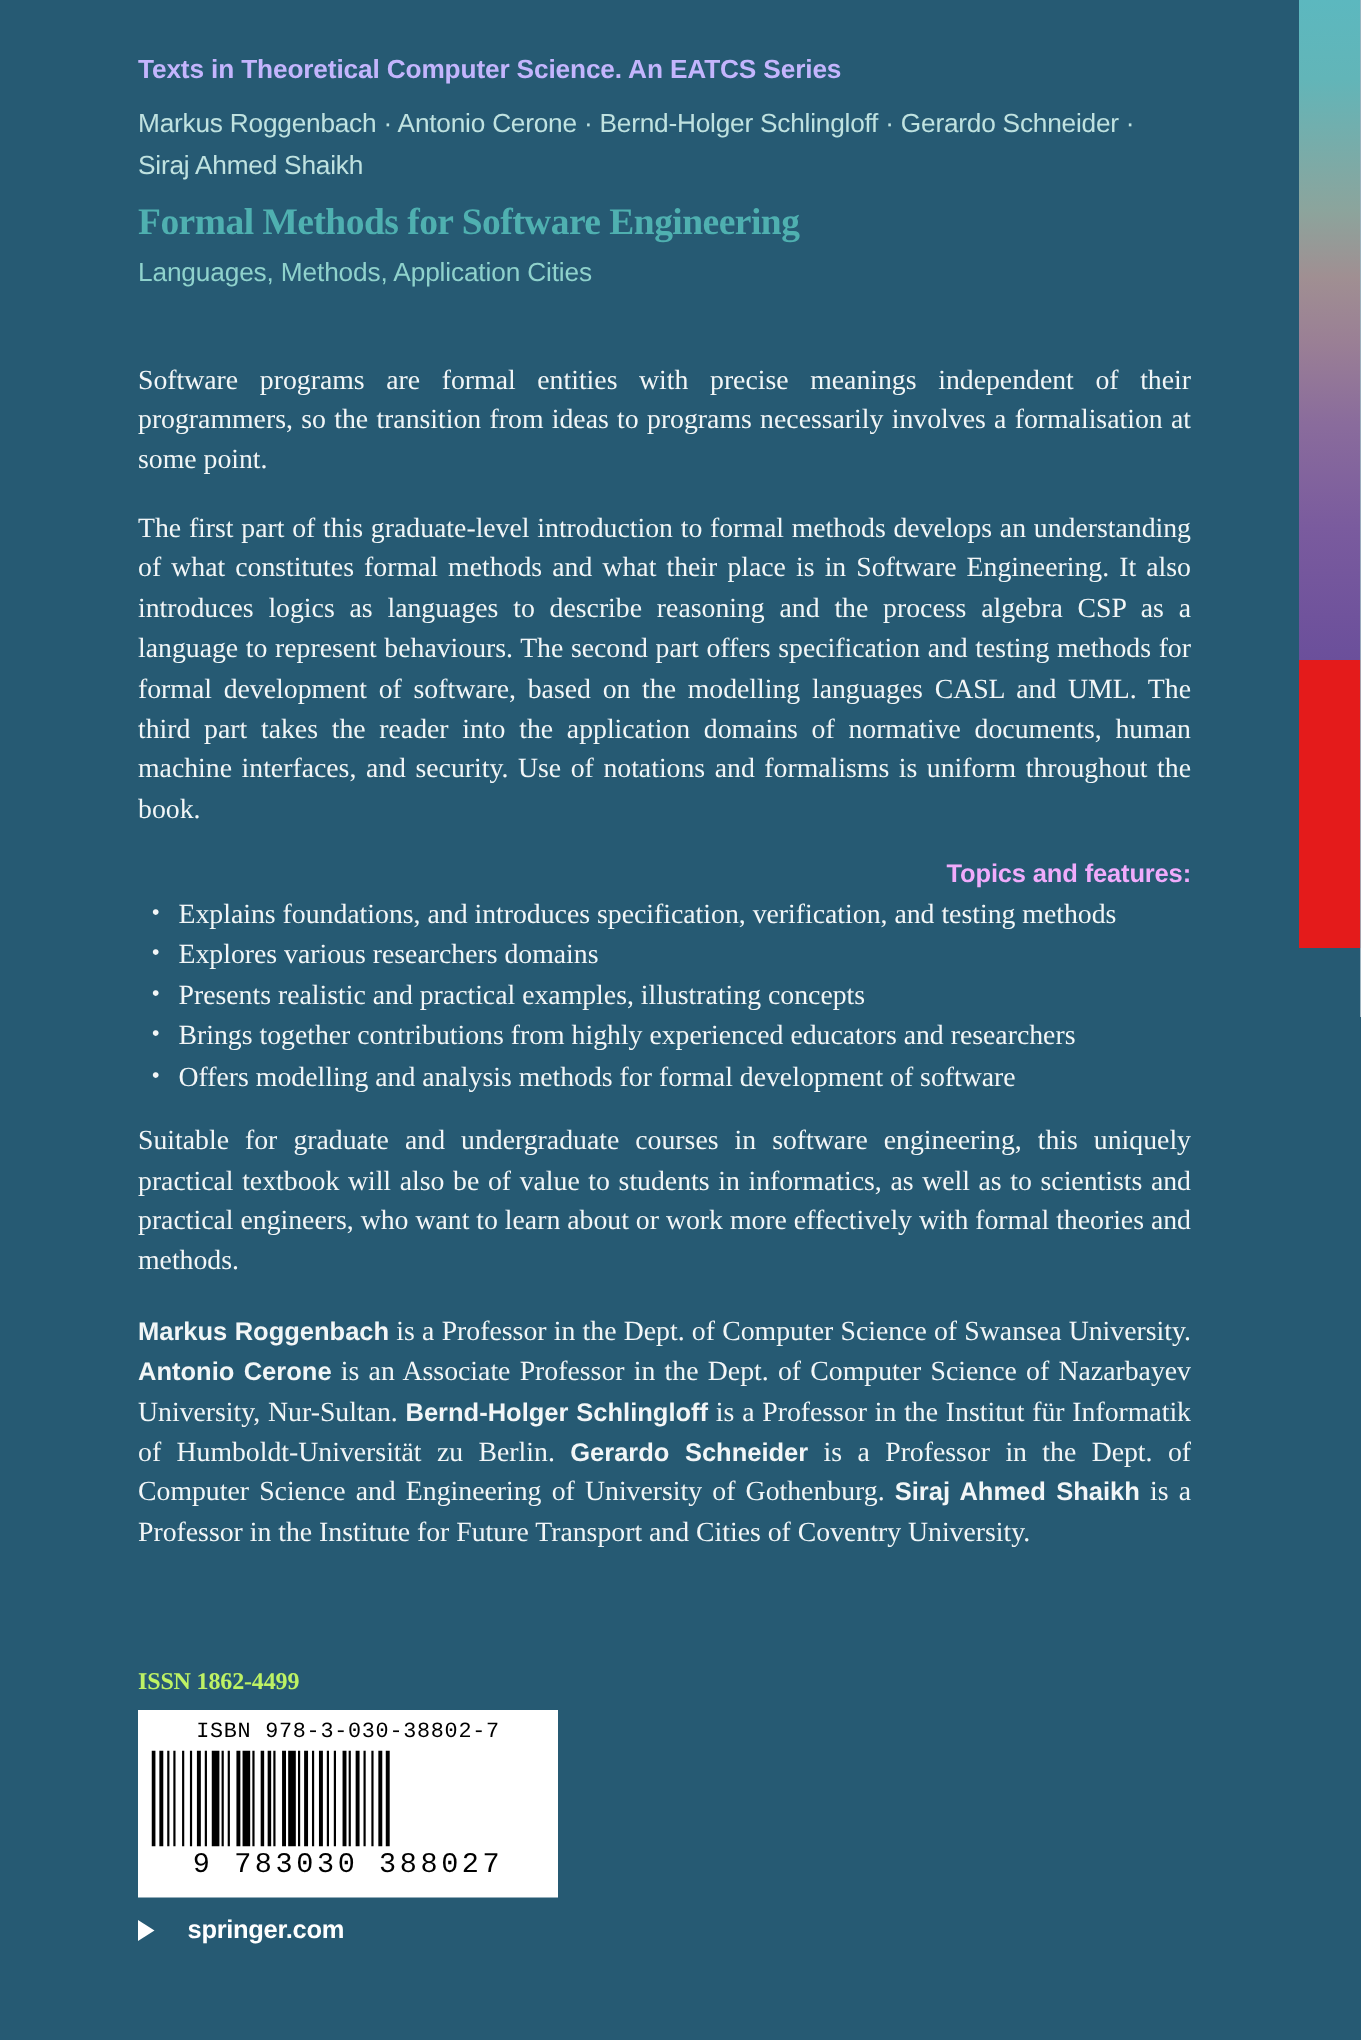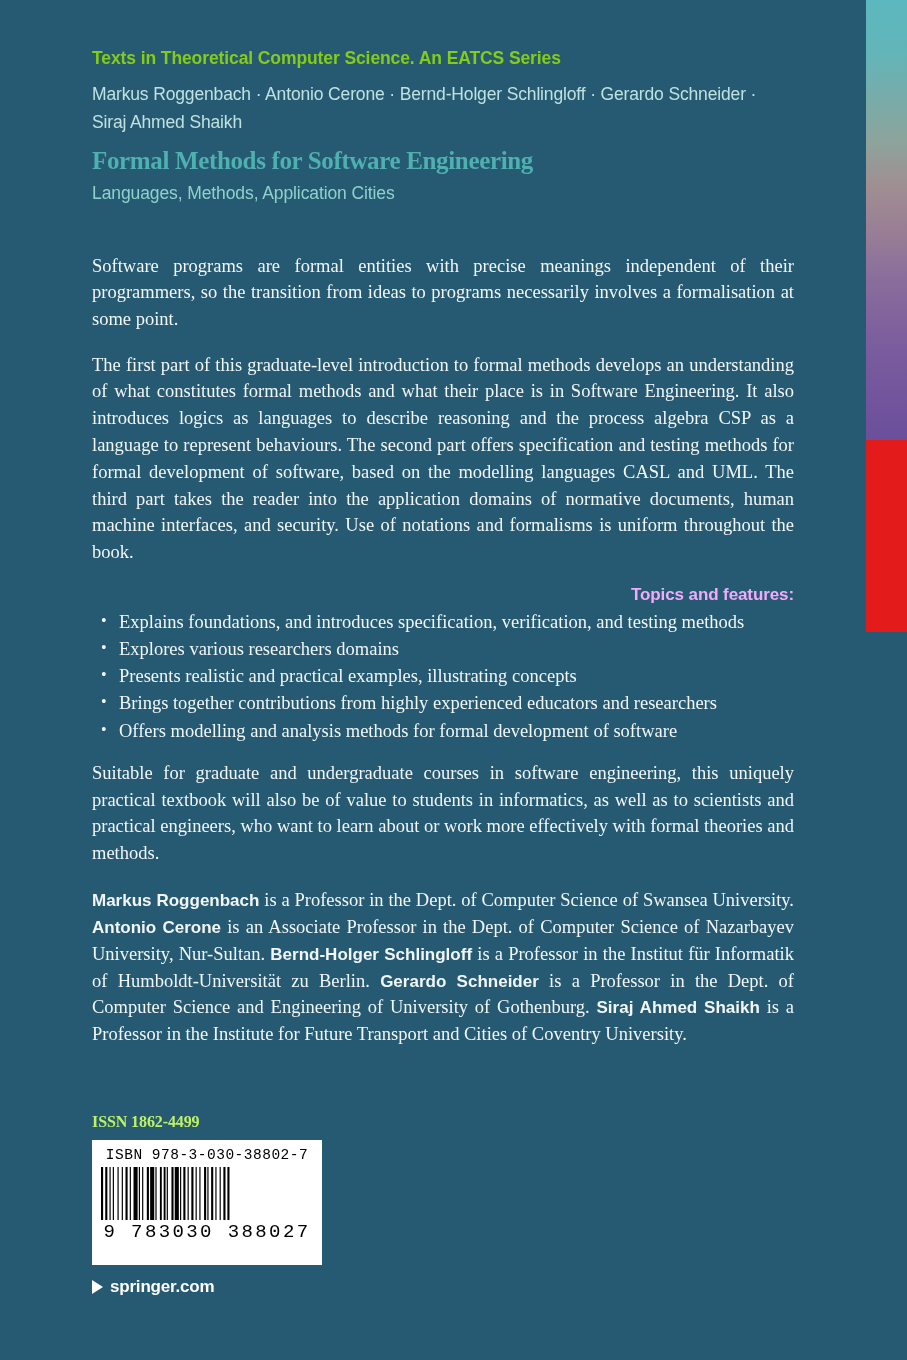--- a/index.html
+++ b/index.html
@@ -52,23 +52,23 @@
     position: absolute;
     left: 92px;
     top: 0;
     width: 702px;
   }
 
   .series-line {
     font-family: "Liberation Sans", "DejaVu Sans", sans-serif;
     font-weight: bold;
     font-size: 17.5px;
-    color: #84cc16;
+    color: #c4b5fd;
     letter-spacing: -0.1px;
-    padding-top: 48px;
+    padding-top: 36px;
     line-height: 1.2;
   }
 
   .authors-line {
     font-family: "Liberation Sans", "DejaVu Sans", sans-serif;
     font-size: 17.5px;
     color: #bfe2e0;
     line-height: 1.62;
     margin-top: 11px;
     letter-spacing: -0.15px;
@@ -161,25 +161,25 @@
   }
   .issn {
     font-family: Liberation Serif, serif;
     font-weight: bold;
     font-size: 16px;
     color: #bef264;
     letter-spacing: -0.1px;
   }
   .barcode-box {
     margin-top: 9px;
-    width: 230px;
+    width: 280px;
     height: 125px;
     background: #ffffff;
     box-sizing: border-box;
-    padding: 7px 9px 22px 9px;
+    padding: 7px 9px 11px 9px;
     display: flex;
     flex-direction: column;
   }
   .barcode-isbn {
     font-family: "Liberation Mono", "DejaVu Sans Mono", monospace;
     font-size: 14.5px;
     color: #000000;
     text-align: center;
     letter-spacing: 0.5px;
     white-space: nowrap;
@@ -195,21 +195,21 @@
     color: #000000;
     text-align: center;
     letter-spacing: 2.4px;
     margin-top: 1px;
     white-space: nowrap;
   }
   .springer {
     margin-top: 12px;
     display: flex;
     align-items: center;
-    gap: 7px;
+    gap: 22px;
   }
   .springer .tri {
     width: 0; height: 0;
     border-left: 11px solid #ffffff;
     border-top: 7px solid transparent;
     border-bottom: 7px solid transparent;
   }
   .springer .txt {
     font-family: "Liberation Sans", "DejaVu Sans", sans-serif;
     font-weight: bold;

